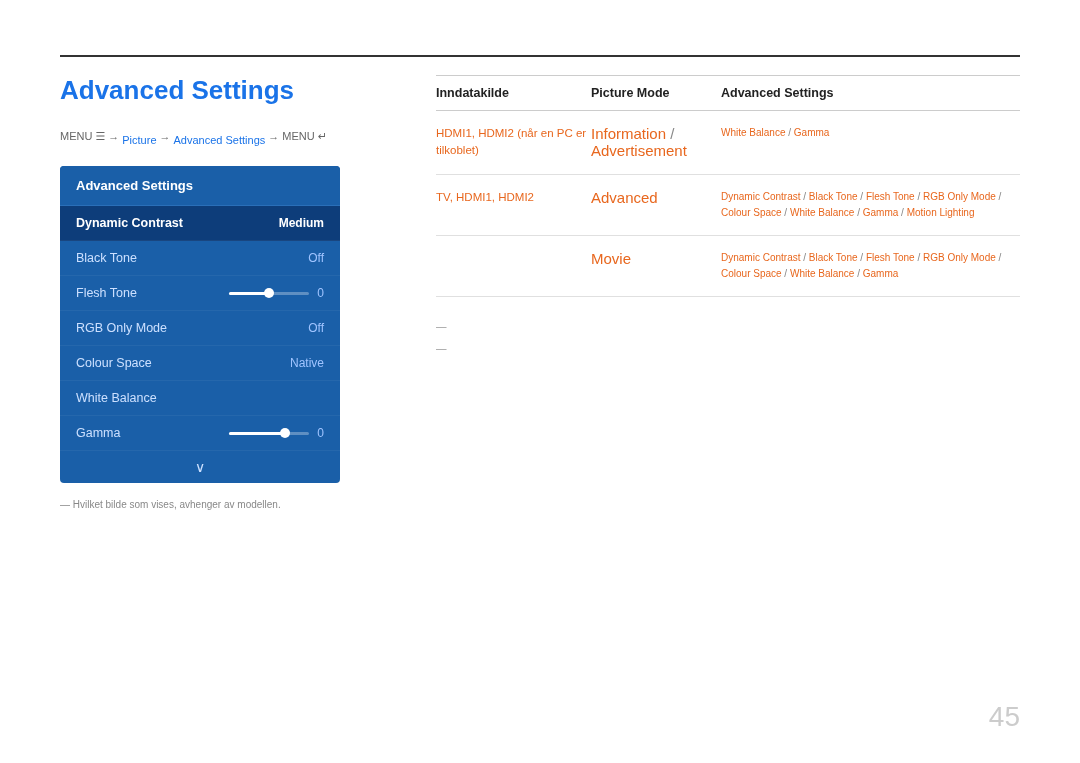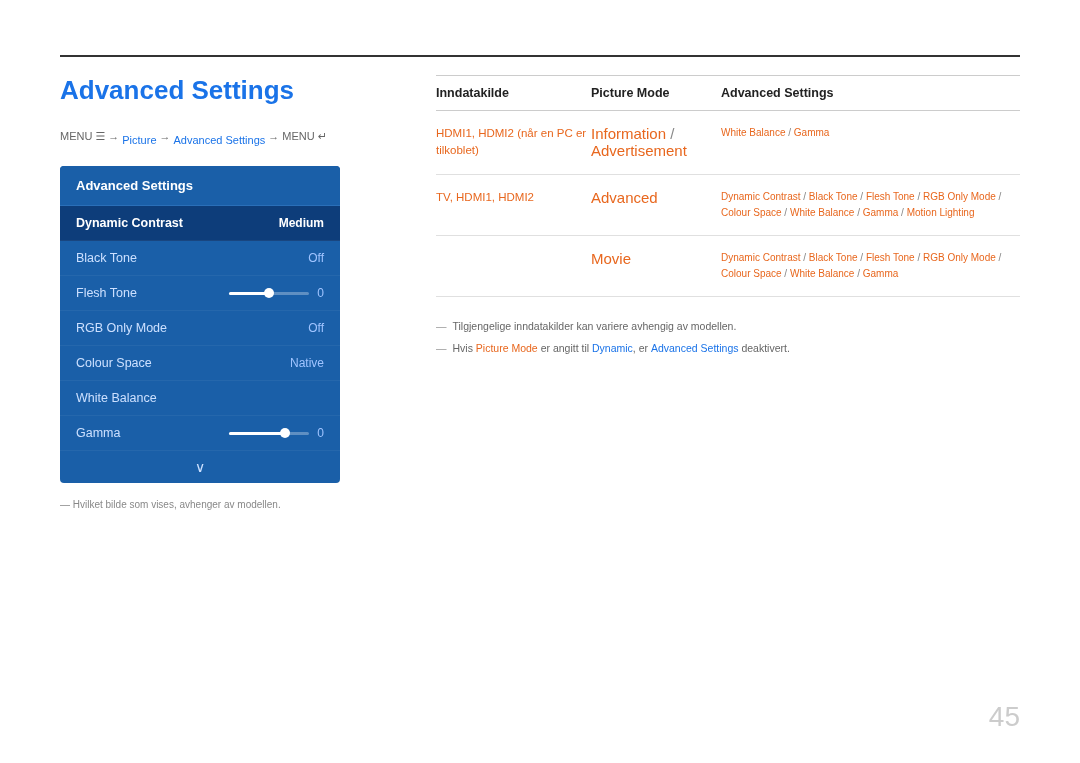--- a/index.html
+++ b/index.html
@@ -362,25 +362,21 @@
         <span style="color:#e8671e;">Movie</span>
       </div>
       <div class="cell-advanced">
         <span style="color:#e8671e;">Dynamic Contrast</span><span style="color:#888;"> / </span><span style="color:#e8671e;">Black Tone</span><span style="color:#888;"> / </span><span style="color:#e8671e;">Flesh Tone</span><span style="color:#888;"> / </span><span style="color:#e8671e;">RGB Only Mode</span><span style="color:#888;"> / </span><span style="color:#e8671e;">Colour Space</span><span style="color:#888;"> / </span><span style="color:#e8671e;">White Balance</span><span style="color:#888;"> / </span><span style="color:#e8671e;">Gamma</span>
       </div>
     </div>
 
     <div class="notes-section">
       <div class="note-line">
         <span class="note-dash">―</span>
-        <span>Tilgjengelige inndatakilder kan variere avhengig av modellen.</span>
       </div>
       <div class="note-line">
         <span class="note-dash">―</span>
-        <span>
-          Hvis <span class="note-highlight-orange">Picture Mode</span> er angitt til <span class="note-highlight-blue">Dynamic</span>, er <span class="note-highlight-blue">Advanced Settings</span> deaktivert.
-        </span>
       </div>
     </div>
   </div>
 
   <div class="page-number">45</div>
 </div>
 
 </body></html>

